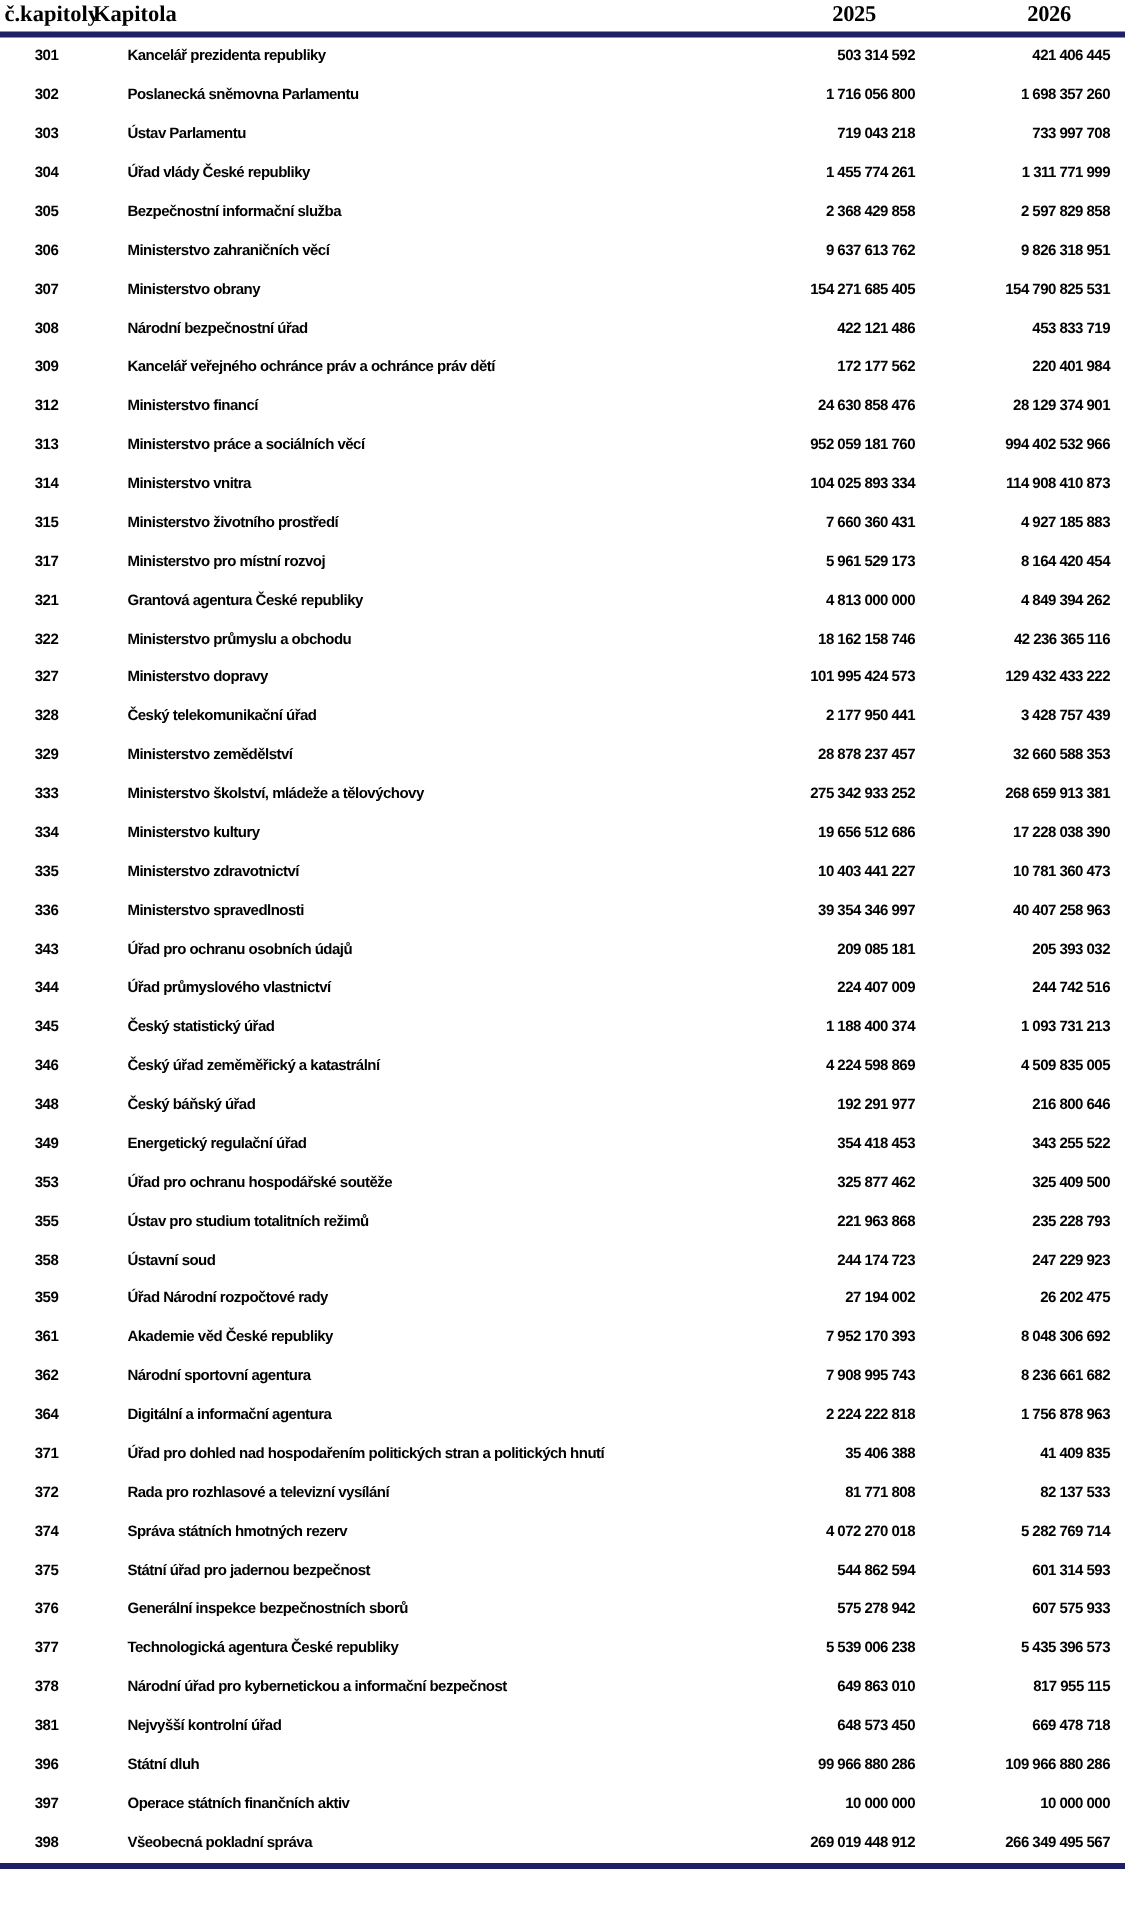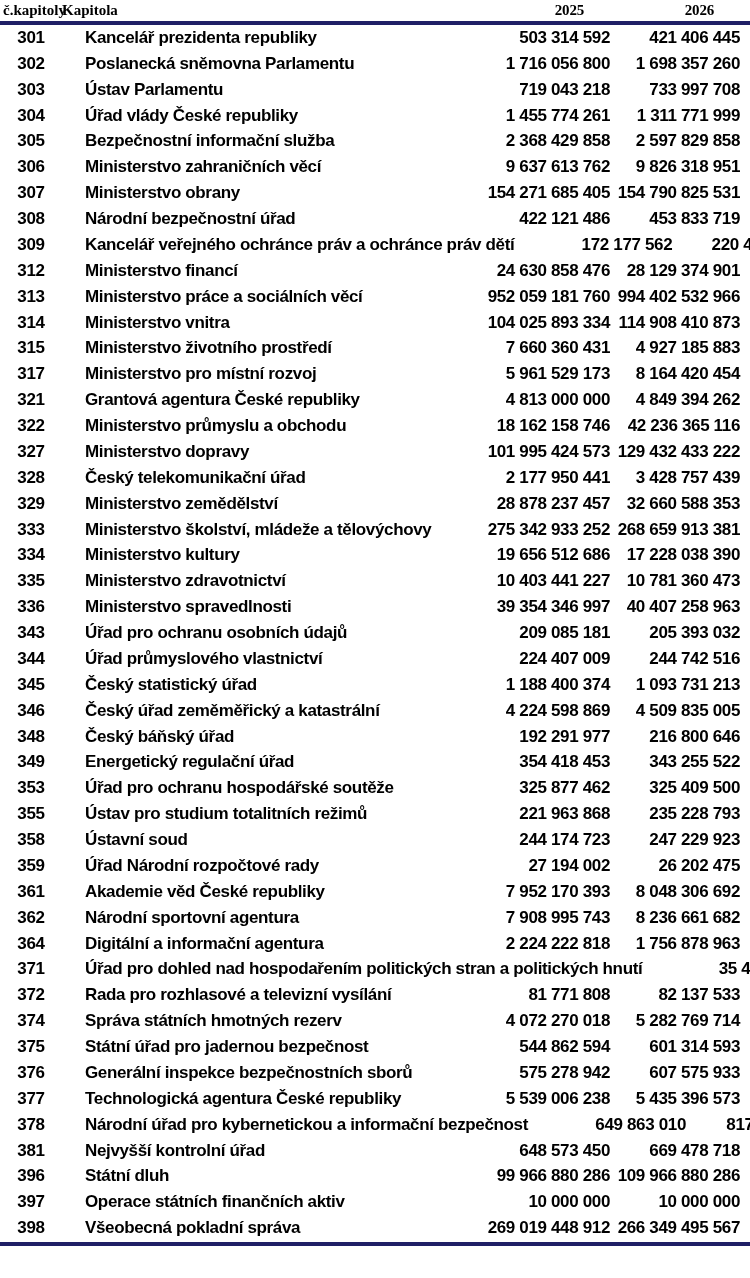--- a/index.html
+++ b/index.html
@@ -29,21 +29,21 @@
   #header-row .h-name{text-align:left;}
   #header-row .h-year{text-align:right;padding-right:26px;letter-spacing:-0.2px;}
   .thick-rule{
     height:4px;
     border:0;
     margin:0;
     width:750px;
   }
   
   #rows{height:1217px;}
-  .row{height:25.89px;font-size:17px;letter-spacing:-0.35px;}
+  .row{height:25.89px;font-size:10px;letter-spacing:-0.35px;}
   .row .no{text-align:center;}
   .row .name{padding-left:23px;white-space:nowrap;}
   .row .v{text-align:right;white-space:nowrap;}
   
   #footer-row{height:31px;font-size:13px;letter-spacing:-0.35px;}
   #footer-row .name{padding-left:23px;margin-top:40px;}
   #footer-row .v{text-align:right;white-space:nowrap;margin-top:32px;}
 </style>
 </head>
 <body>

